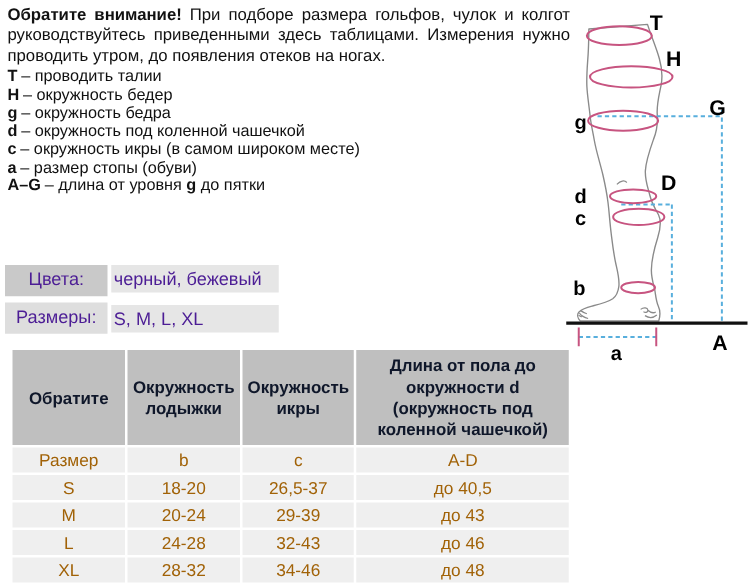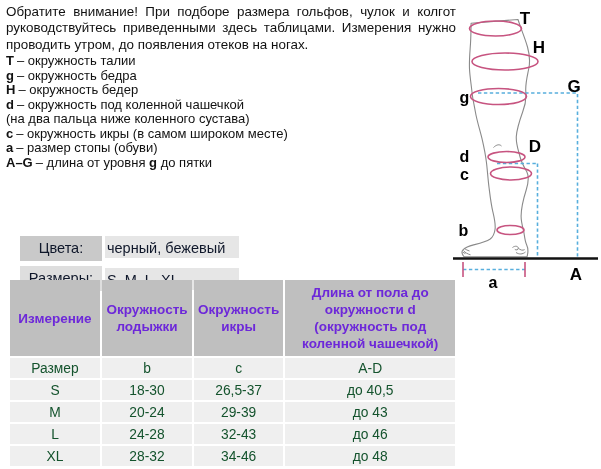--- a/index.html
+++ b/index.html
@@ -2,96 +2,95 @@
 <html><head>
 <meta charset="utf-8">
 <style>
   html,body{margin:0;padding:0;background:#fff;}
   .page{position:relative;width:601px;height:469px;background:#ffffff;
         font-family:"Liberation Sans",sans-serif;color:#000;overflow:hidden;}
 
   
   .intro{position:absolute;left:6px;top:4px;width:450px;
          font-size:13.4px;line-height:16.3px;text-align:justify;color:#111;}
-  .intro .em{font-weight:normal;}
+  .intro .em{font-weight:bold;}
 
   
   .legend{position:absolute;left:6px;top:54px;width:455px;
           font-size:13px;line-height:14.5px;color:#111;}
   .lg-line{white-space:nowrap;}
   .lg-k,.lg-m{font-weight:bold;}
   .lg-k{margin-right:3px;}
   .lg-k:empty{margin-right:0;}
 
   
-  .attr-row{position:absolute;left:20px;display:flex;font-size:14.5px;color:#0f172a;margin-top:24px;}
+  .attr-row{position:absolute;left:4px;display:flex;font-size:14.5px;color:#4c1d95;}
   .attr-row.r1{top:212px;}
   .attr-row.r2{top:242px;align-items:center;}
   .attr-label{width:82px;height:25px;line-height:25px;text-align:center;margin-right:3px;}
   .attr-label.dark{background:#c9c9c9;}
   .attr-label.mid{background:#dedede;}
   .attr-value{width:132px;height:22px;line-height:25px;padding-left:2px;background:#e6e6e6;}
 
   
   .size-table{position:absolute;left:8px;top:278px;border-collapse:separate;border-spacing:2px;}
-  .size-table th{background:#bfbfbf;color:#6d28d9;font-size:13.5px;font-weight:bold;
+  .size-table th{background:#bfbfbf;color:#0f172a;font-size:13.5px;font-weight:bold;
                  text-align:center;vertical-align:middle;padding:2px 4px;height:72px;line-height:17px;}
-  .size-table td{background:#efefef;color:#14532d;font-size:13.8px;text-align:center;
+  .size-table td{background:#efefef;color:#a16207;font-size:13.8px;text-align:center;
                  vertical-align:middle;height:18px;padding:1px 2px;}
   .c1{width:82px;} .c2{width:82px;} .c3{width:80px;} .c4{width:162px;}
 
   
   .diagram{position:absolute;left:450px;top:0;width:151px;height:290px;}
   .diagram text{font-family:"Liberation Sans",sans-serif;font-weight:bold;fill:#000;}
 </style>
 </head>
 <body>
 
 <div class="page">
 
   <div class="intro"><span class="em">Обратите внимание!</span><span> При подборе размера гольфов, чулок и колгот руководствуйтесь приведенными здесь таблицами. Измерения нужно проводить утром, до появления отеков на ногах.</span></div>
 
   <div class="legend">
-    <div class="lg-line"><span class="lg-k">T</span><span>– окружность талии</span><span class="lg-m"></span><span></span></div>
+    <div class="lg-line"><span class="lg-k">T</span><span>– проводить талии</span><span class="lg-m"></span><span></span></div>
+    <div class="lg-line"><span class="lg-k">H</span><span>– окружность бедер</span><span class="lg-m"></span><span></span></div>
     <div class="lg-line"><span class="lg-k">g</span><span>– окружность бедра</span><span class="lg-m"></span><span></span></div>
-    <div class="lg-line"><span class="lg-k">H</span><span>– окружность бедер</span><span class="lg-m"></span><span></span></div>
     <div class="lg-line"><span class="lg-k">d</span><span>– окружность под коленной чашечкой</span><span class="lg-m"></span><span></span></div>
-    <div class="lg-line"><span class="lg-k"></span><span>(на два пальца ниже коленного сустава)</span><span class="lg-m"></span><span></span></div>
     <div class="lg-line"><span class="lg-k">c</span><span>– окружность икры (в самом широком месте)</span><span class="lg-m"></span><span></span></div>
     <div class="lg-line"><span class="lg-k">a</span><span>– размер стопы (обуви)</span><span class="lg-m"></span><span></span></div>
     <div class="lg-line"><span class="lg-k">A–G</span><span>– длина от уровня </span><span class="lg-m">g</span><span> до пятки</span></div>
   </div>
 
   <div class="attr-row r1">
     <div class="attr-label dark">Цвета:</div>
     <div class="attr-value">черный, бежевый</div>
   </div>
 
   <div class="attr-row r2">
     <div class="attr-label mid">Размеры:</div>
     <div class="attr-value">S, M, L, XL</div>
   </div>
 
   <table class="size-table">
     <tbody>
         <tr>
-      <th class="c1">Измерение</th>
+      <th class="c1">Обратите</th>
       <th class="c2">Окружность лодыжки</th>
       <th class="c3">Окружность икры</th>
       <th class="c4">Длина от пола до окружности d (окружность под коленной чашечкой)</th>
     </tr>
     <tr>
       <td>Размер</td>
       <td>b</td>
       <td>c</td>
       <td>A-D</td>
     </tr>
     <tr>
       <td>S</td>
-      <td>18-30</td>
+      <td>18-20</td>
       <td>26,5-37</td>
       <td>до 40,5</td>
     </tr>
     <tr>
       <td>M</td>
       <td>20-24</td>
       <td>29-39</td>
       <td>до 43</td>
     </tr>
     <tr>

